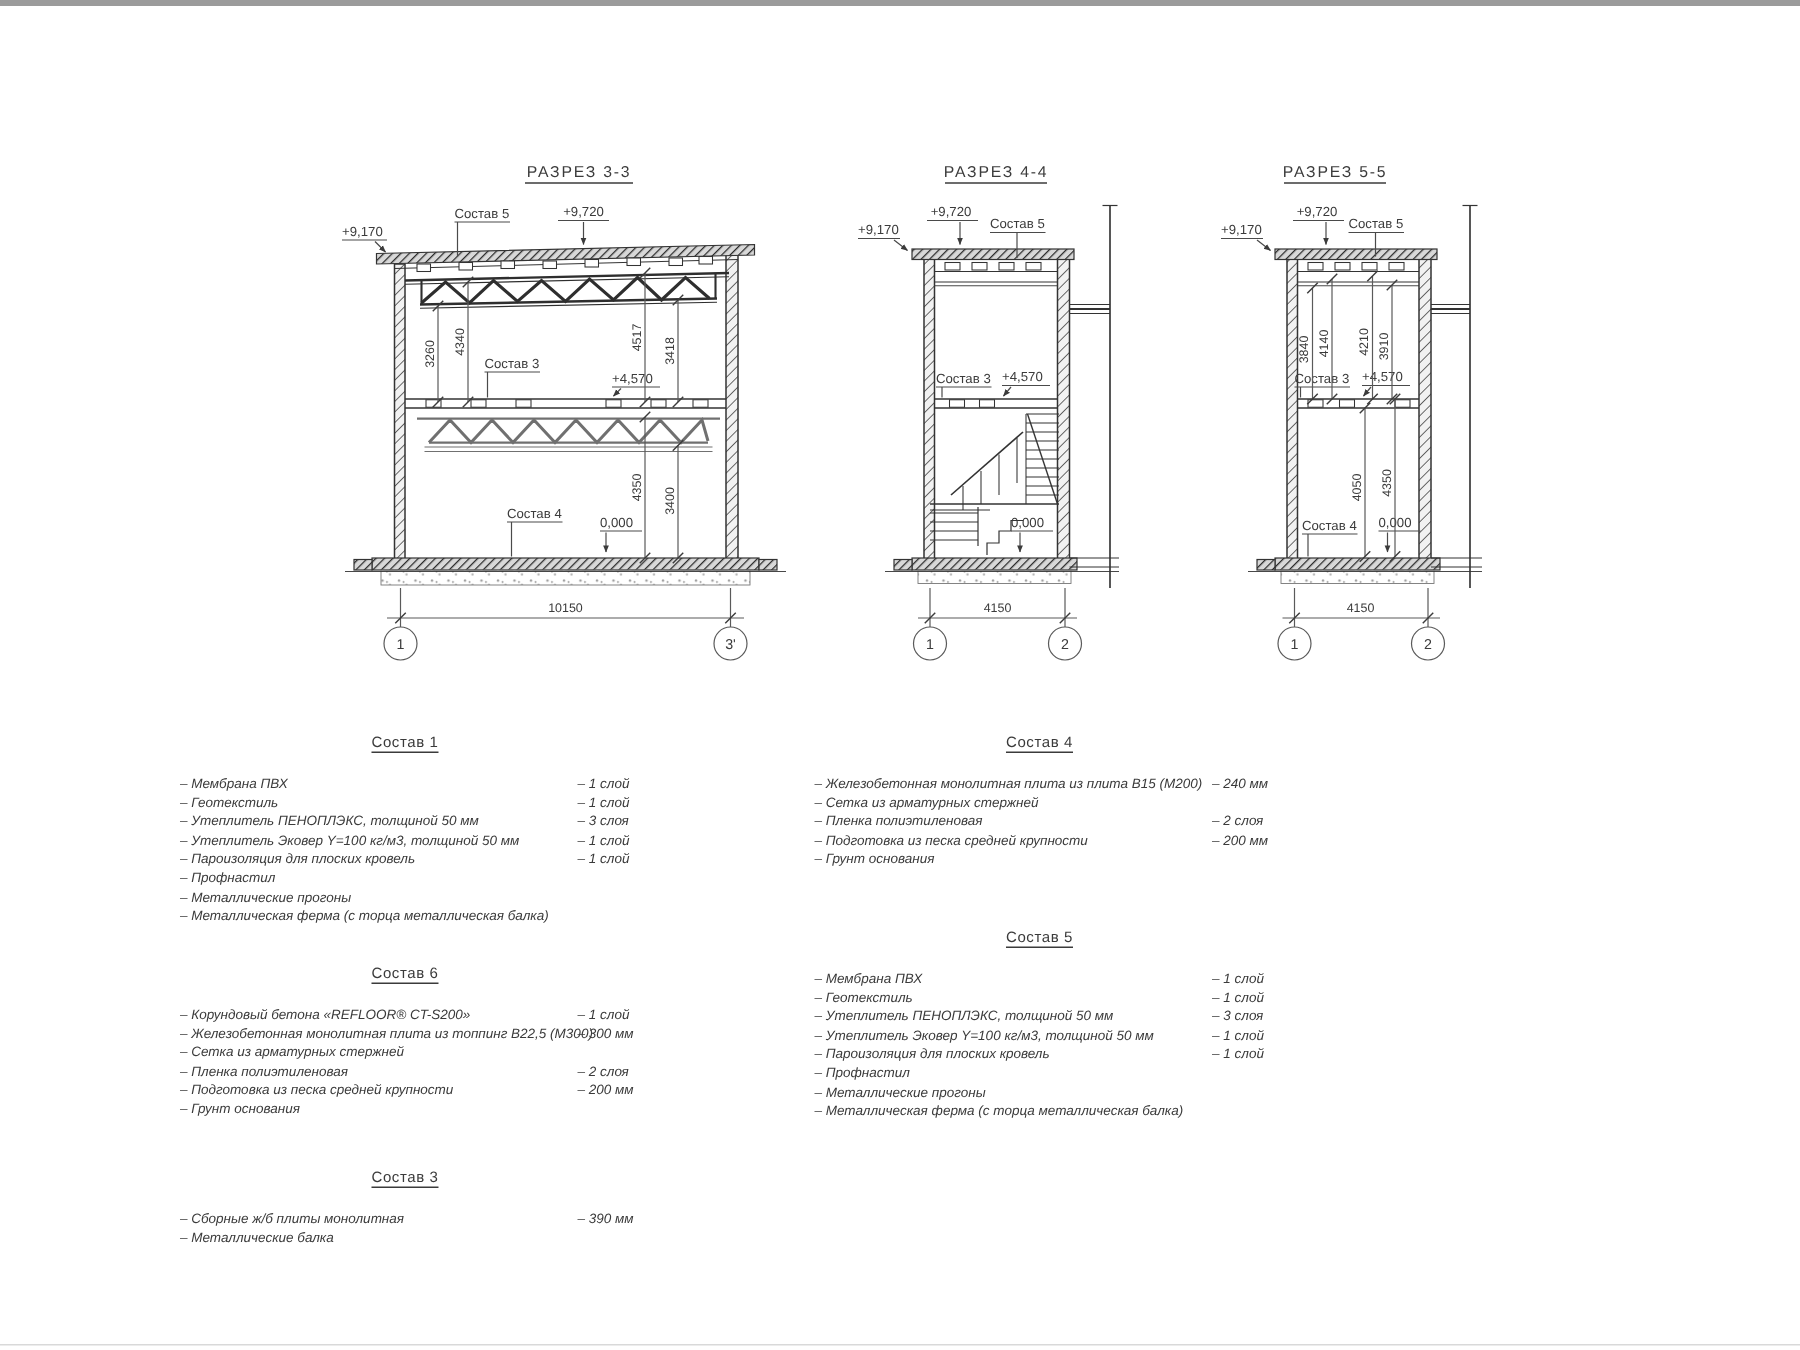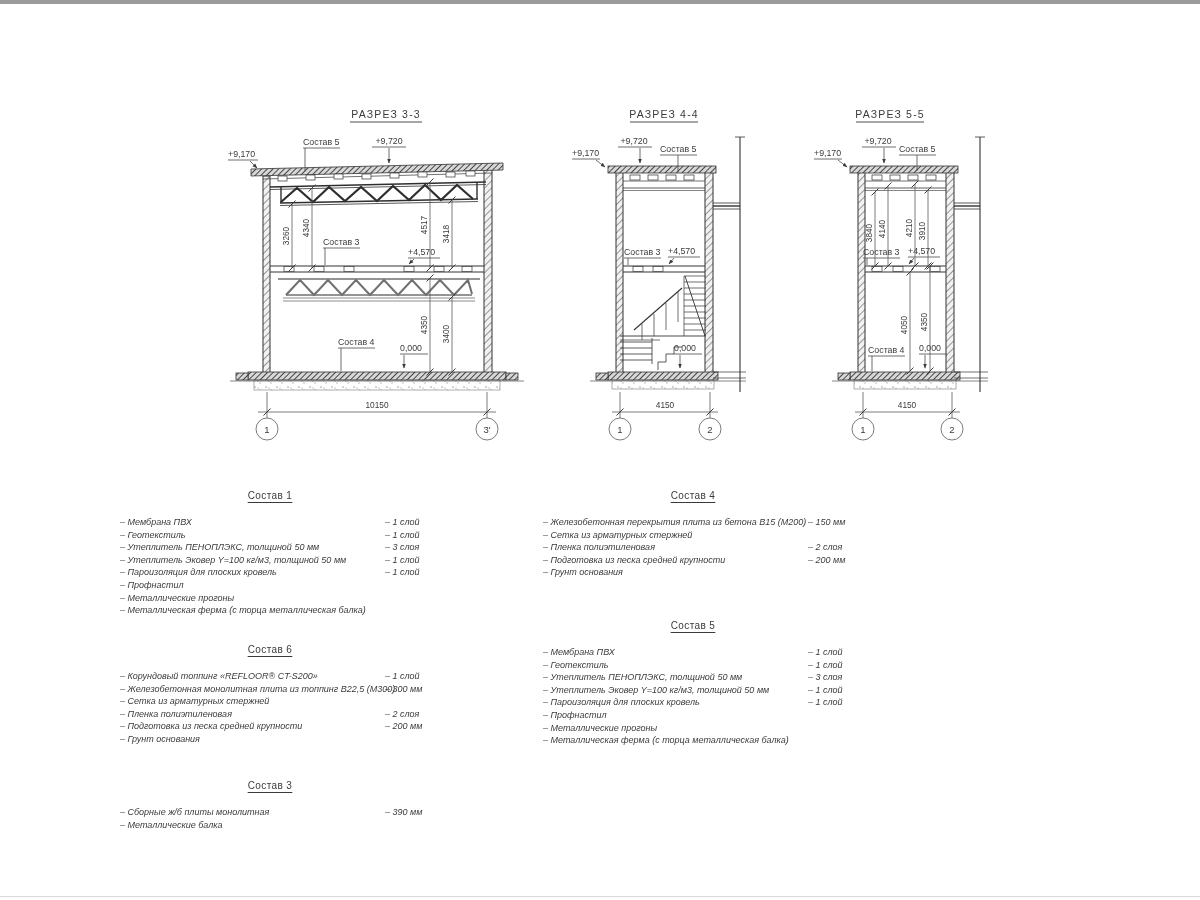--- a/index.html
+++ b/index.html
@@ -434,21 +434,21 @@
         <span class="vl"></span>
       </div>
     </div>
 </div>
 
 <div class="legend" style="left:120px;top:644px">
   <div class="lg-title">Состав 6</div>
   <div>
 
       <div class="row">
-        <span class="nm">– Корундовый топпинг «REFLOOR® CT-S200»</span>
+        <span class="nm">– Корундовый бетона «REFLOOR® CT-S200»</span>
         <span class="vl">– 1 слой</span>
       </div>
 
       <div class="row">
         <span class="nm">– Железобетонная монолитная плита из топпинг В22,5 (М300)</span>
         <span class="vl">– 300 мм</span>
       </div>
 
       <div class="row">
         <span class="nm">– Сетка из арматурных стержней</span>
@@ -486,22 +486,22 @@
         <span class="vl"></span>
       </div>
     </div>
 </div>
 
 <div class="legend" style="left:543px;top:490px">
   <div class="lg-title">Состав 4</div>
   <div>
 
       <div class="row">
-        <span class="nm">– Железобетонная перекрытия плита из бетона В15 (М200)</span>
-        <span class="vl">– 150 мм</span>
+        <span class="nm">– Железобетонная монолитная плита из плита В15 (М200)</span>
+        <span class="vl">– 240 мм</span>
       </div>
 
       <div class="row">
         <span class="nm">– Сетка из арматурных стержней</span>
         <span class="vl"></span>
       </div>
 
       <div class="row">
         <span class="nm">– Пленка полиэтиленовая</span>
         <span class="vl">– 2 слоя</span>

